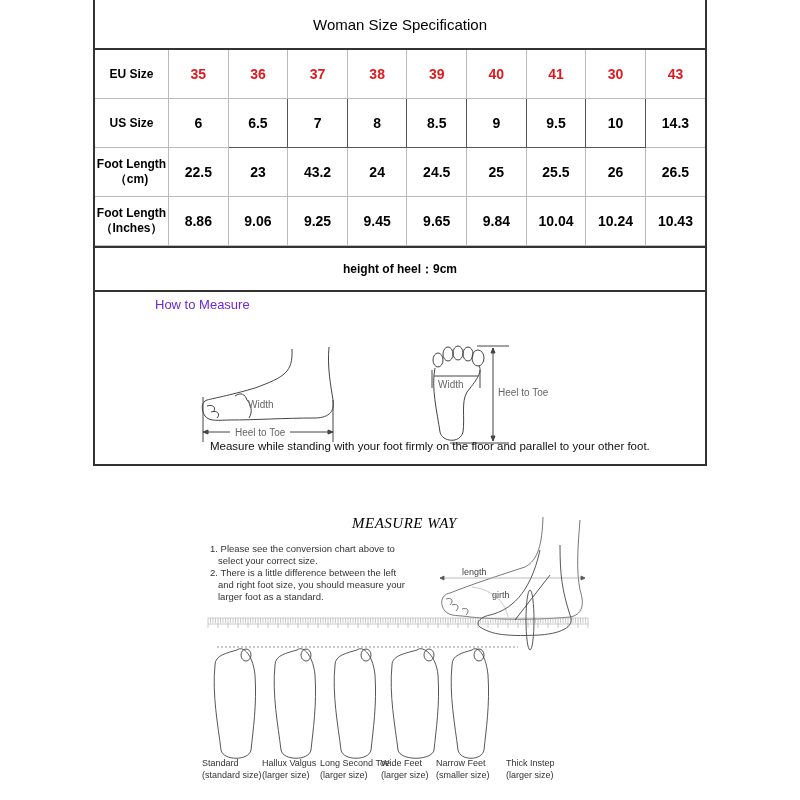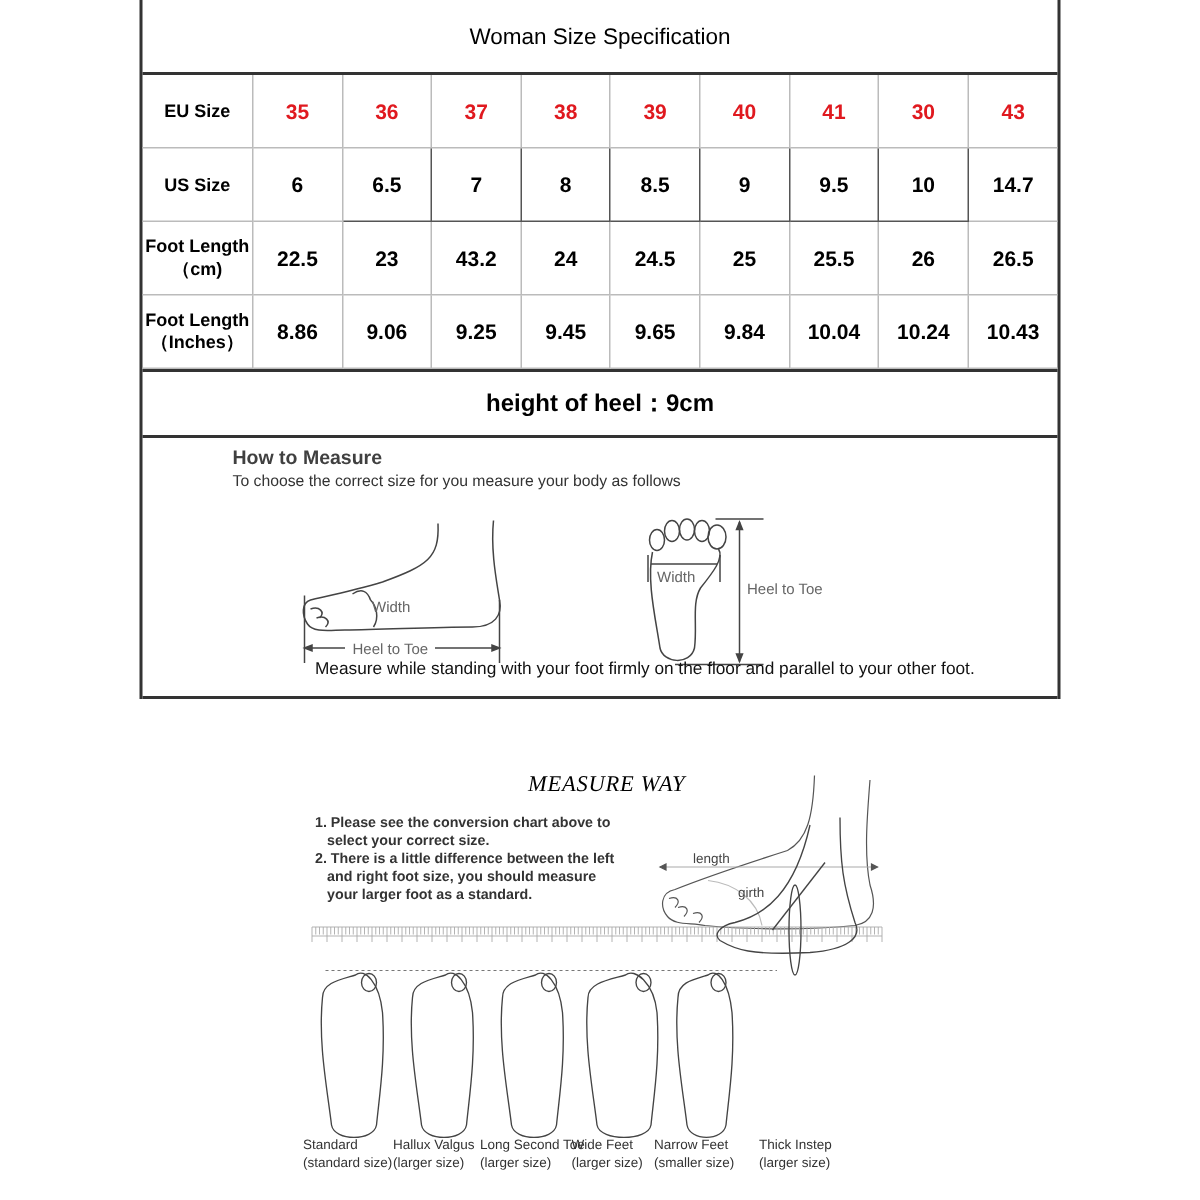--- a/index.html
+++ b/index.html
@@ -6,30 +6,30 @@
   body { width:800px; height:800px; position:relative; overflow:hidden; font-family:"Liberation Sans", sans-serif; color:#000; }
   .spec { position:absolute; left:93px; top:0; width:614px; border-left:2px solid #333; border-right:2px solid #333; box-sizing:border-box; }
   .title-row { height:48px; border-bottom:2px solid #333; display:flex; align-items:center; justify-content:center; font-weight:normal; font-size:15px; }
   table.grid { border-collapse:collapse; width:100%; table-layout:fixed; }
   table.grid td { border:1px solid #bbb; text-align:center; font-weight:bold; font-size:14px; height:48px; padding:0; }
   table.grid td:first-child { border-left:none; width:73px; font-size:12px; line-height:15px;margin-left:48px; }
   table.grid td:last-child { border-right:none; }
   table.grid tr:first-child td { border-top:none; }
   table.grid tr.eu td.v { color:#e0191f; }
   table.grid tr.us td.boxed { border:1.5px solid #555; }
-  .heel-row { height:42px; border-top:2px solid #333; border-bottom:2px solid #333; display:flex; align-items:center; justify-content:center; font-weight:bold; font-size:16px; }
+  .heel-row { height:42px; border-top:2px solid #333; border-bottom:2px solid #333; display:flex; align-items:center; justify-content:center; font-weight:bold; font-size:12px; }
   .measure { position:relative; height:172px; border-bottom:2px solid #333; }
-  .m-title { position:absolute; left:60px; top:5px; font-size:13px; color:#404040;font-weight:bold; }
+  .m-title { position:absolute; left:60px; top:5px; font-size:13px; color:#6d28d9; }
   .m-sub { position:absolute; left:60px; top:23px; font-size:10.5px; color:#333; }
   .m-note { position:absolute; left:115px; top:148px; font-size:11.5px; color:#111; }
   .m-svg { position:absolute; left:0; top:0; }
   .way { position:absolute; left:200px; top:505px; width:400px; height:290px; }
   .way-title { position:absolute; left:152px; top:10px; font-family:"Liberation Serif", serif; font-style:italic; font-size:15px; letter-spacing:0.5px; }
   .way-list { position:absolute; left:10px; top:38px; font-size:9.5px; color:#333; line-height:12px; width:200px; }
-  .way-list div { padding-left:8px; text-indent:-8px;font-weight:bold; }
+  .way-list div { padding-left:8px; text-indent:-8px; }
   .foot-label { position:absolute; top:757px; font-size:9px; color:#333; text-align:left; line-height:12px; width:72px; }
   svg text { font-family:"Liberation Sans", sans-serif; }
 </style>
 </head>
 <body>
 
 <div class="spec">
   <div class="title-row">Woman Size Specification</div>
   <table class="grid">
     <tbody>
@@ -48,21 +48,21 @@
     <tr class="us">
       <td>US Size</td>
       <td>6</td>
       <td class="boxed">6.5</td>
       <td class="boxed">7</td>
       <td class="boxed">8</td>
       <td class="boxed">8.5</td>
       <td class="boxed">9</td>
       <td class="boxed">9.5</td>
       <td class="boxed">10</td>
-      <td>14.7</td>
+      <td>14.3</td>
     </tr>
     <tr>
       <td><span>Foot Length</span><br><span>（cm)</span></td>
       <td>22.5</td>
       <td>23</td>
       <td>43.2</td>
       <td>24</td>
       <td>24.5</td>
       <td>25</td>
       <td>25.5</td>
@@ -116,21 +116,20 @@
         <line x1="382" y1="54" x2="414" y2="54"></line>
         <line x1="355" y1="151" x2="414" y2="151"></line>
         <line x1="398" y1="56" x2="398" y2="149"></line>
         <polygon points="398,56 396,61 400,61" fill="#444"></polygon>
         <polygon points="398,149 396,144 400,144" fill="#444"></polygon>
       </g>
       <text x="343" y="96" font-size="10" fill="#666">Width</text>
       <text x="403" y="104" font-size="10" fill="#666">Heel to Toe</text>
     </svg>
     <div class="m-title">How to Measure</div>
-    <div class="m-sub">To choose the correct size for you measure your body as follows</div>
     <div class="m-note">Measure while standing with your foot firmly on the floor and parallel to your other foot.</div>
   </div>
 </div>
 
 <div class="way">
   <svg width="400" height="290" style="position:absolute;left:0;top:0;">
     <g fill="none" stroke="#555" stroke-width="0.8">
       <path d="M 343 12 C 342 40 338 55 325 62 C 300 70 270 80 250 88 C 240 90 240 100 245 106 C 250 112 260 110 270 112 C 300 115 340 115 370 112 C 382 110 385 100 380 85 C 376 65 378 40 380 15"></path>
       <path d="M 246 94 C 252 92 254 96 250 100"></path>
       <path d="M 252 100 C 258 98 260 102 256 106"></path>

